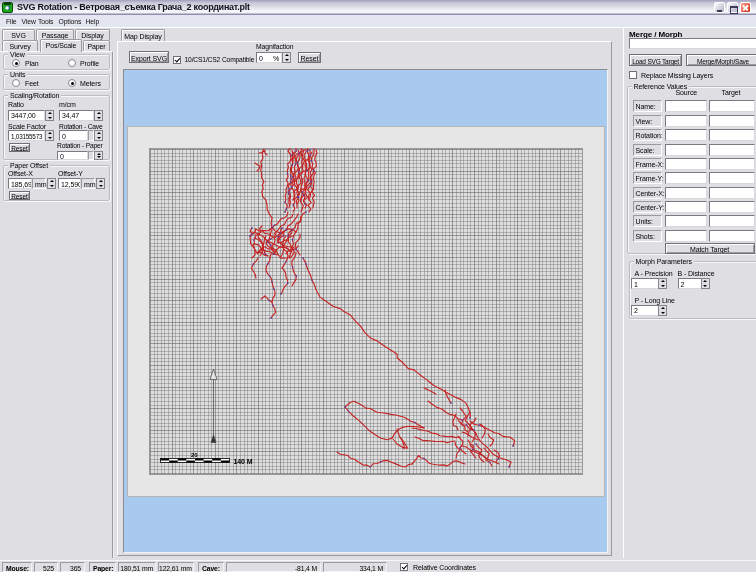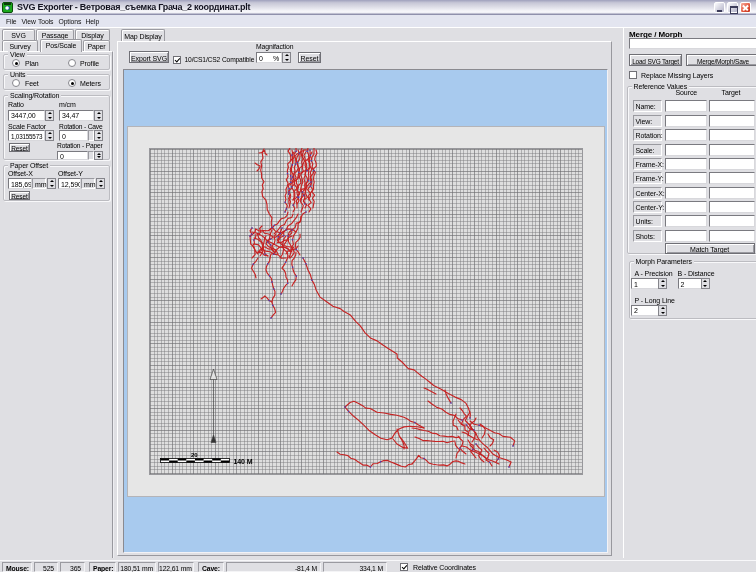--- a/index.html
+++ b/index.html
@@ -56,21 +56,21 @@
 #cavesvg{left:149px;top:148px;width:434px;height:327px}
 
 #rightpanel{left:623px;top:28px;width:139px;height:530px;border-left:1px solid #fff}
 
 #statusbar{left:0;top:560px;width:756px;height:12px;background:#dfdfe3;border-top:1px solid #f8f8fa}
 .scell{position:absolute;top:1px;height:10px;border:1px solid #9a9aa0;border-right-color:#f4f4f6;border-bottom-color:#f4f4f6;font-size:6.8px;padding-top:1.5px;white-space:nowrap;letter-spacing:-0.15px}
 </style></head>
 <body>
 <div class="abs" id="titlebar">
   <div class="abs" id="title-ico"></div>
-  <div class="abs" id="title-text">SVG Exporter - Ветровая_съемка Грача_2 координат.plt</div>
+  <div class="abs" id="title-text">SVG Rotation - Ветровая_съемка Грача_2 координат.plt</div>
   <div class="abs wbtn" id="btn-min"></div>
   <div class="abs wbtn" id="btn-max"></div>
   <div class="abs wbtn" id="btn-close"></div>
 </div>
 <div class="abs" id="menubar">
   <span style="left:6px">File</span>
     <span style="left:21.5px">View</span>
     <span style="left:38px">Tools</span>
     <span style="left:58.5px">Options</span>
     <span style="left:85.5px">Help</span>

